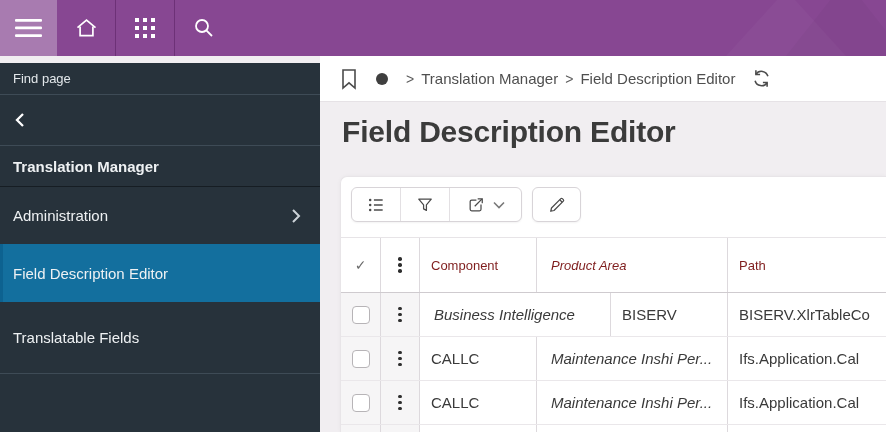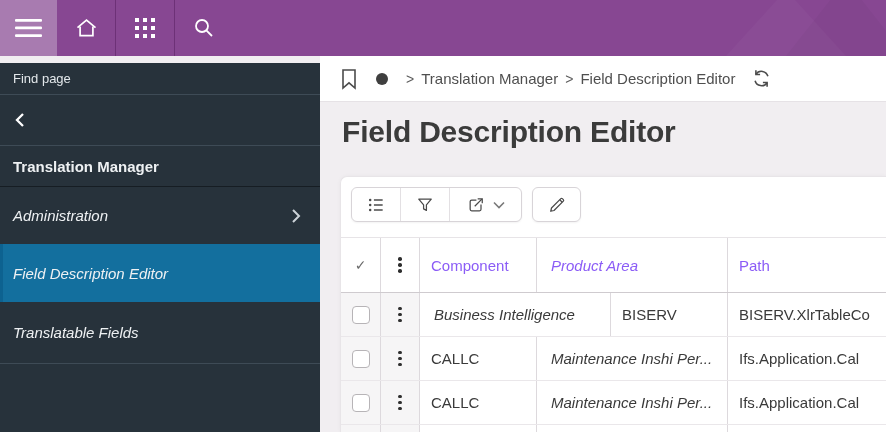--- a/index.html
+++ b/index.html
@@ -17,24 +17,24 @@
   
   .sidebar { position:absolute; left:0; top:63px; width:320px; height:376px;
     background:#27323b; color:#eef1f3; }
   .find-row { height:32px; line-height:32px; padding-left:13px; font-size:13px;
     color:#e2e7ea; border-bottom:1px solid #3e4b56; cursor:text; }
   .back-row { height:51px; display:flex; align-items:center; padding-left:14px;
     border-bottom:1px solid #3e4b56; cursor:pointer; }
   .group-title { height:40px; display:flex; align-items:center; padding-left:13px;
     font-size:15px; font-weight:bold; }
   .nav-item { display:flex; align-items:center; justify-content:space-between;
-    padding:0 19px 0 13px; font-size:15px; cursor:pointer;font-style:italic; }
+    padding:0 19px 0 13px; font-size:15px; cursor:pointer; }
   .nav-item.first { border-top:1px solid #161d23; height:58px; }
   .nav-item.selected { background:#136f9e; height:58px; box-shadow:inset 3px 0 0 #0d6290; }
-  .nav-item.last { height:62px; border-bottom:1px solid #3e4b56; }
+  .nav-item.last { height:72px; border-bottom:1px solid #3e4b56; }
 
   
   .main { position:absolute; left:320px; top:56px; width:566px; height:376px; }
   .crumbbar { height:46px; background:#ffffff; border-bottom:1px solid #e6e2e6;
     display:flex; align-items:center; padding-left:20px; }
   .crumb-dot { width:12px; height:12px; border-radius:50%; background:#3f3f3f; margin:0 11px 0 18px; }
   .crumb-sep { color:#5c5c5c; font-size:14px; margin:0 7px; }
   .crumb-text { color:#4f4f4f; font-size:15px; white-space:nowrap; }
   .refresh-wrap { margin-left:16px; display:flex; align-items:center; cursor:pointer; }
 
@@ -59,21 +59,21 @@
   
   .tbl { width:560px; }
   .thead { display:flex; height:56px; border-top:1px solid #e7e4e7;
     border-bottom:1px solid #cfcbcf; background:#fff; }
   .th, .td { border-right:1px solid #ddd9dd; display:flex; align-items:center; overflow:hidden; }
   .c-sel { width:40px; justify-content:center; flex:none; }
   .c-kebab { width:39px; justify-content:center; flex:none; }
   .c-comp { width:117px; padding-left:11px; flex:none; }
   .c-area { width:191px; padding-left:14px; flex:none;font-style:italic; }
   .c-path { flex:1; padding-left:11px; border-right:none; }
-  .th { font-size:15px; color:#8b5cf6; }
+  .th { font-size:13px; color:#7f1d1d; }
   .th.c-sel { color:#6b6b6b; font-size:14px; }
   .tr { display:flex; height:44px; background:#fff; border-bottom:1px solid #eae7ea; }
   .tr.partial { height:8px; border-bottom:none; }
   .td { font-size:15px; color:#3a3a3a; white-space:nowrap; }
   .td.c-sel, .td.c-kebab { background:#f6f5f6; }
   .checkbox { width:18px; height:18px; border:1.5px solid #b7b4b7; border-radius:4px;
     background:#fff; cursor:pointer; }
   .kebab { display:flex; flex-direction:column; gap:2.5px; cursor:pointer; padding:4px; }
   .kebab i { width:3.5px; height:3.5px; border-radius:50%; background:#2e2e2e; }
   svg { display:block; }

